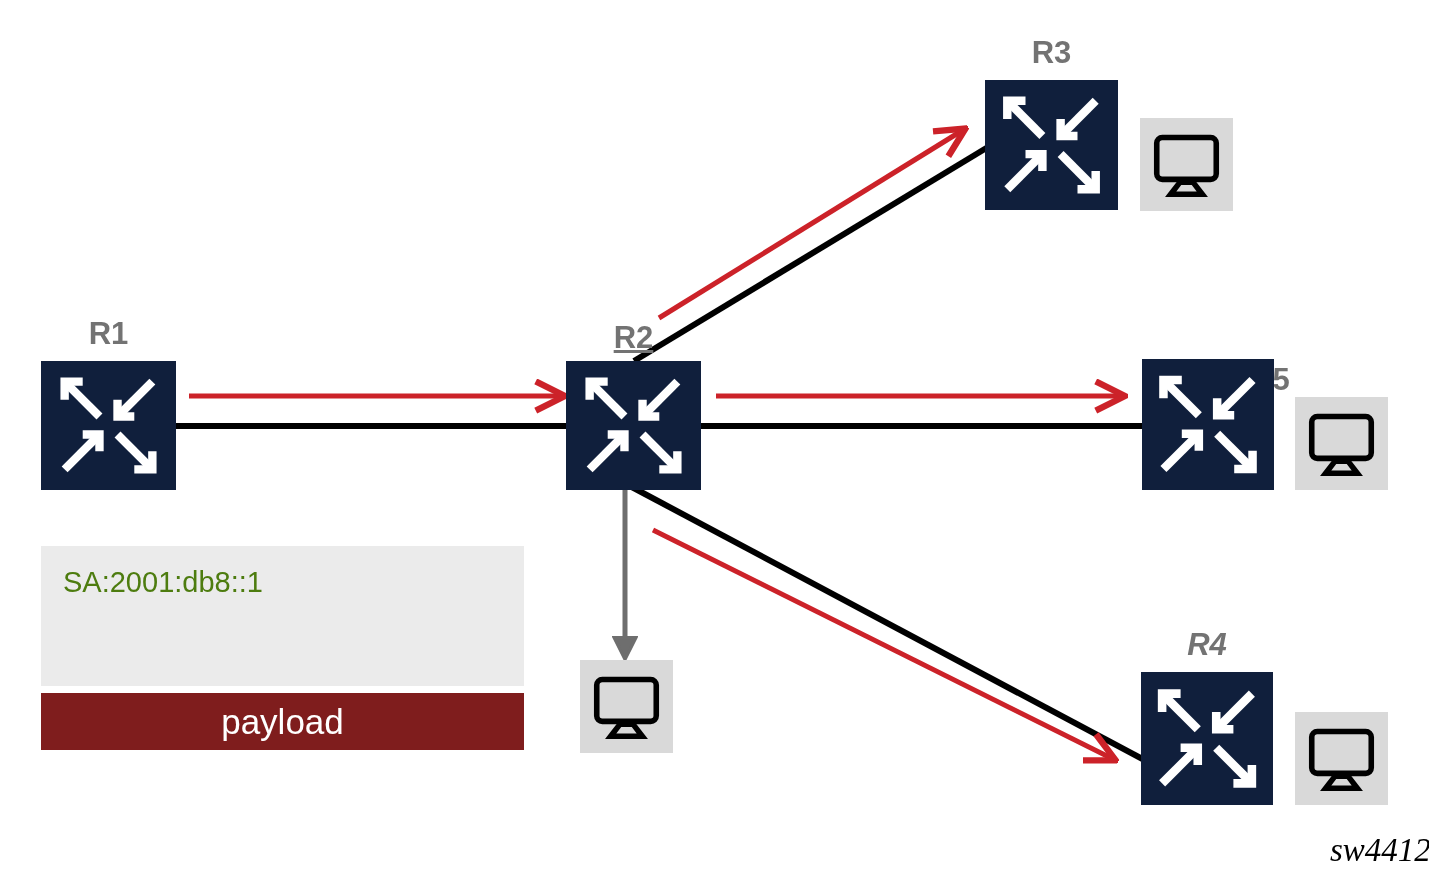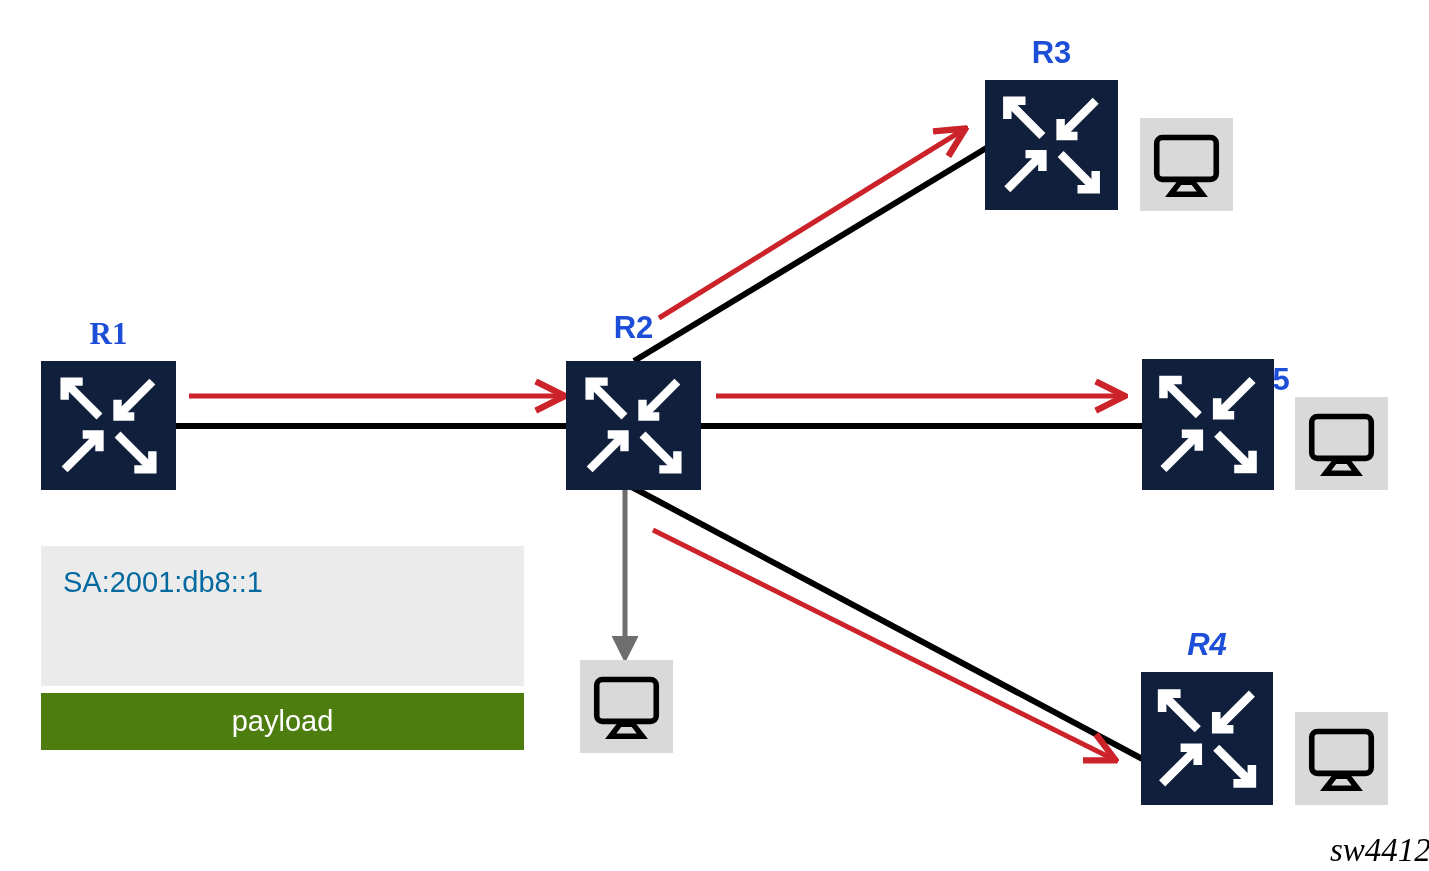--- a/index.html
+++ b/index.html
@@ -31,21 +31,21 @@
   .router svg {
     display: block;
     width: 100%;
     height: 100%;
   }
   .router-label {
     position: absolute;
     font-family: "Liberation Sans", sans-serif;
     font-weight: bold;
     font-size: 31px;
-    color: #1d4ed8;
+    color: #737373;
     letter-spacing: 0px;
     white-space: nowrap;
     text-align: center;
   }
   .host {
     position: absolute;
     background: #d9d9d9;
   }
   .host svg {
     display: block;
@@ -55,29 +55,29 @@
   .pkt-header {
     position: absolute;
     background: #ebebeb;
     box-sizing: border-box;
     padding: 16px 0 0 22px;
   }
   .pkt-line {
     font-family: "Liberation Sans", sans-serif;
     font-size: 29px;
     line-height: 40px;
-    color: #0369a1;
+    color: #4d7c0f;
     white-space: nowrap;
   }
   .pkt-payload {
     position: absolute;
-    background: #4d7c0f;
+    background: #7f1d1d;
     color: #ffffff;
     font-family: "Liberation Sans", sans-serif;
-    font-size: 29px;
+    font-size: 35px;
     display: flex;
     align-items: center;
     justify-content: center;
   }
   .watermark {
     position: absolute;
     font-family: "Liberation Serif", serif;
     font-style: italic;
     font-size: 33px;
     color: #000000;
@@ -123,37 +123,37 @@
     </g>
     <g>
       <line x1="653" y1="530" x2="1113" y2="759" stroke="#cc2229" stroke-width="5" marker-end="url(#arrow-red)"></line>
     </g>
 
     <g>
       <line x1="625" y1="489" x2="625" y2="655" stroke="#6e6e6e" stroke-width="5" marker-end="url(#arrow-gray)"></line>
     </g>
   </svg>
 
-  <div class="router-label" style="left:41px; top:316px; width:135px;font-family:Liberation Serif, serif;">R1</div>
+  <div class="router-label" style="left:41px; top:316px; width:135px;">R1</div>
   <div class="router" style="left:41px; top:361px; width:135px; height:129px;">
     <svg viewBox="0 0 100 100" xmlns="http://www.w3.org/2000/svg">
       <g stroke="#ffffff" stroke-width="6.5" fill="none" stroke-linecap="butt" stroke-linejoin="miter">
         <path d="M 43 43 L 16 16"></path>
           <polyline points="16,30 16,16 30,16"></polyline>
         <path d="M 57 43 L 84 16"></path>
           <polyline points="70,43 57,43 57,30"></polyline>
         <path d="M 43 57 L 16 84"></path>
           <polyline points="43,70 43,57 30,57"></polyline>
         <path d="M 57 57 L 84 84"></path>
           <polyline points="84,70 84,84 70,84"></polyline>
       </g>
     </svg>
   </div>
 
-  <div class="router-label" style="left:566px; top:310px; width:135px;">R2</div>
+  <div class="router-label" style="left:566px; top:320px; width:135px;text-decoration:underline;">R2</div>
   <div class="router" style="left:566px; top:361px; width:135px; height:129px;">
     <svg viewBox="0 0 100 100" xmlns="http://www.w3.org/2000/svg">
       <g stroke="#ffffff" stroke-width="6.5" fill="none" stroke-linecap="butt" stroke-linejoin="miter">
         <path d="M 43 43 L 16 16"></path>
           <polyline points="16,30 16,16 30,16"></polyline>
         <path d="M 57 43 L 84 16"></path>
           <polyline points="70,43 57,43 57,30"></polyline>
         <path d="M 43 57 L 16 84"></path>
           <polyline points="43,70 43,57 30,57"></polyline>
         <path d="M 57 57 L 84 84"></path>

